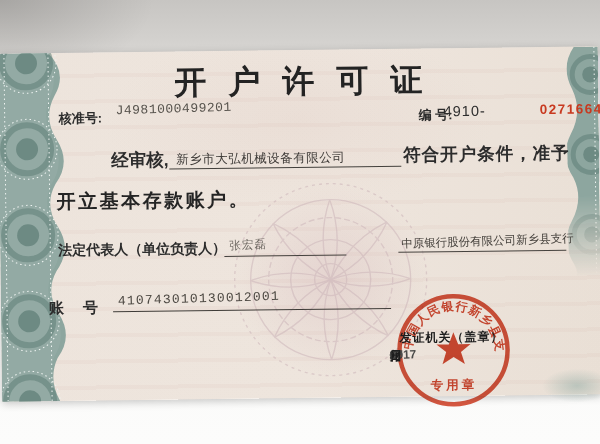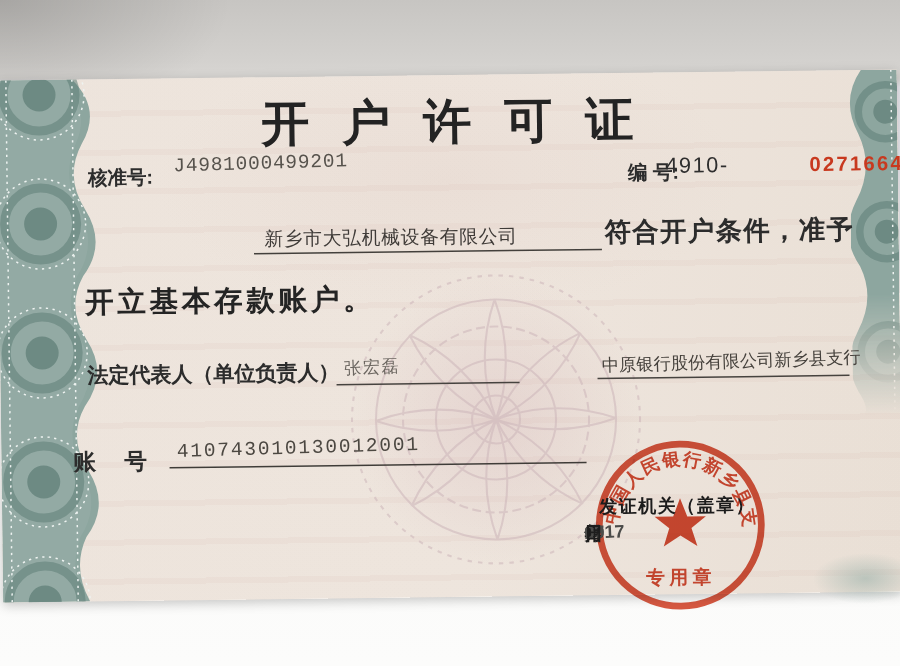--- a/index.html
+++ b/index.html
@@ -139,20 +139,21 @@
     </svg>
 
     <div class="title">开户许可证</div>
 
     <div class="lbl approval-label">核准号:</div>
     <div class="approval-value">J4981000499201</div>
     <div class="lbl serial-label">编 号:</div>
     <div class="serial-prefix">4910-</div>
     <div class="serial-number" style="color:#c8391f">02716640</div>
 
+    <div class="lbl review-lead">经审核,</div>
     <div class="review-underline"></div>
     <div class="review-company">新乡市大弘机械设备有限公司</div>
     <div class="lbl review-tail">符合开户条件，准予</div>
     <div class="line2">开立基本存款账户。</div>
 
     <div class="lbl rep-label">法定代表人（单位负责人）</div>
     <div class="rep-underline"></div>
     <div class="rep-name">张宏磊</div>
     <div class="bank-underline"></div>
     <div class="bank-value">中原银行股份有限公司新乡县支行</div>

